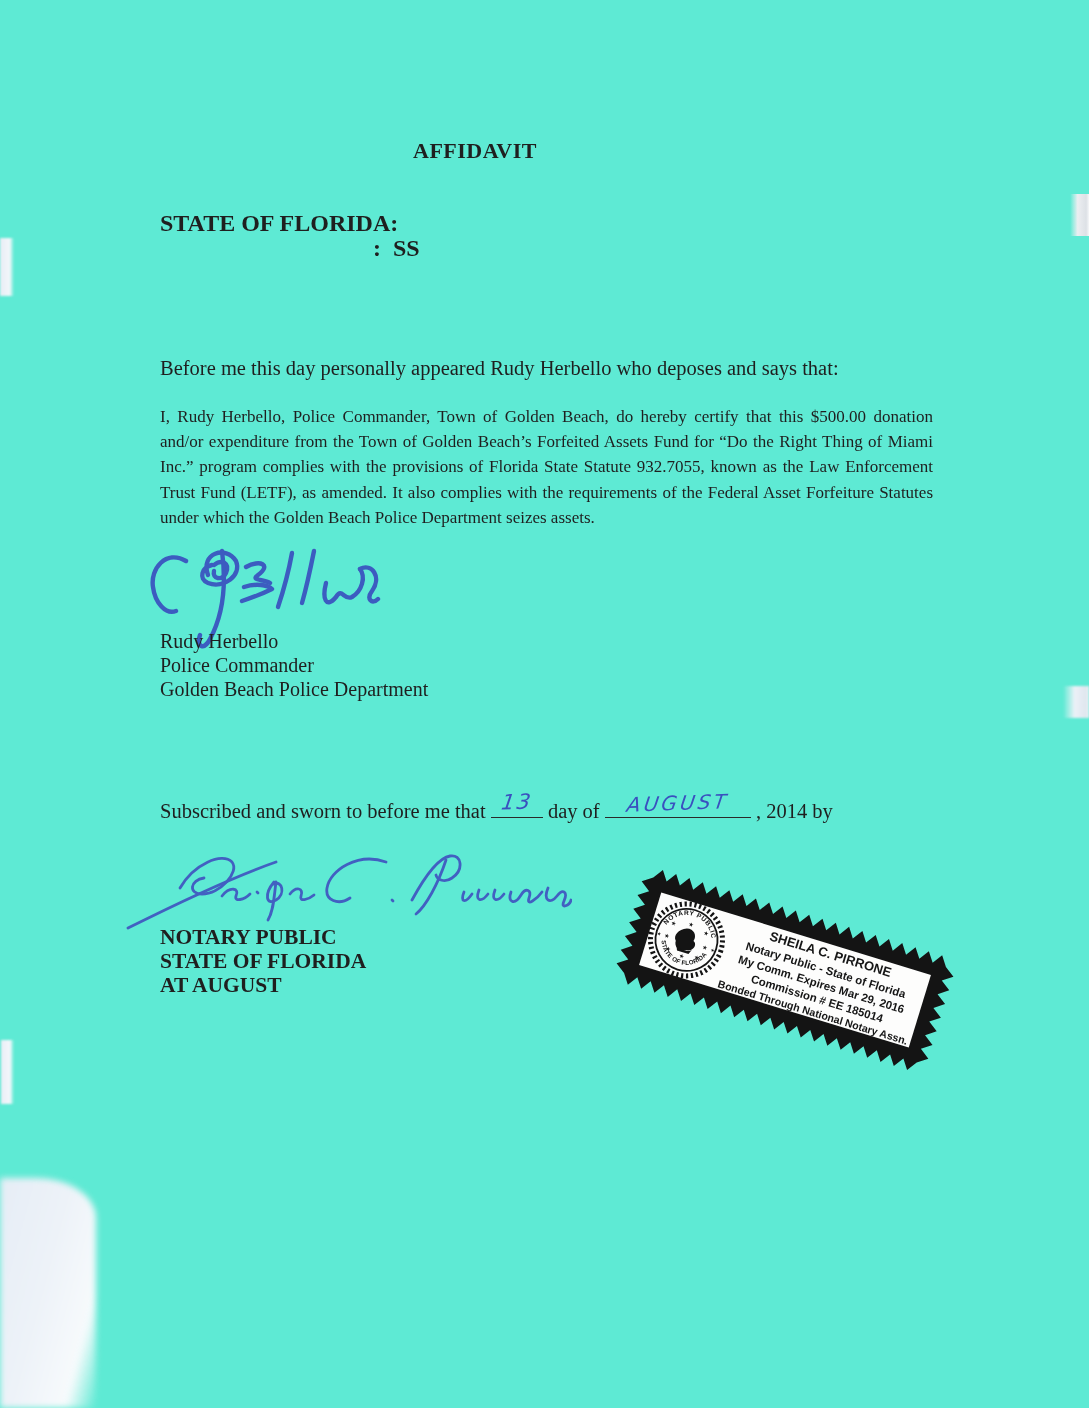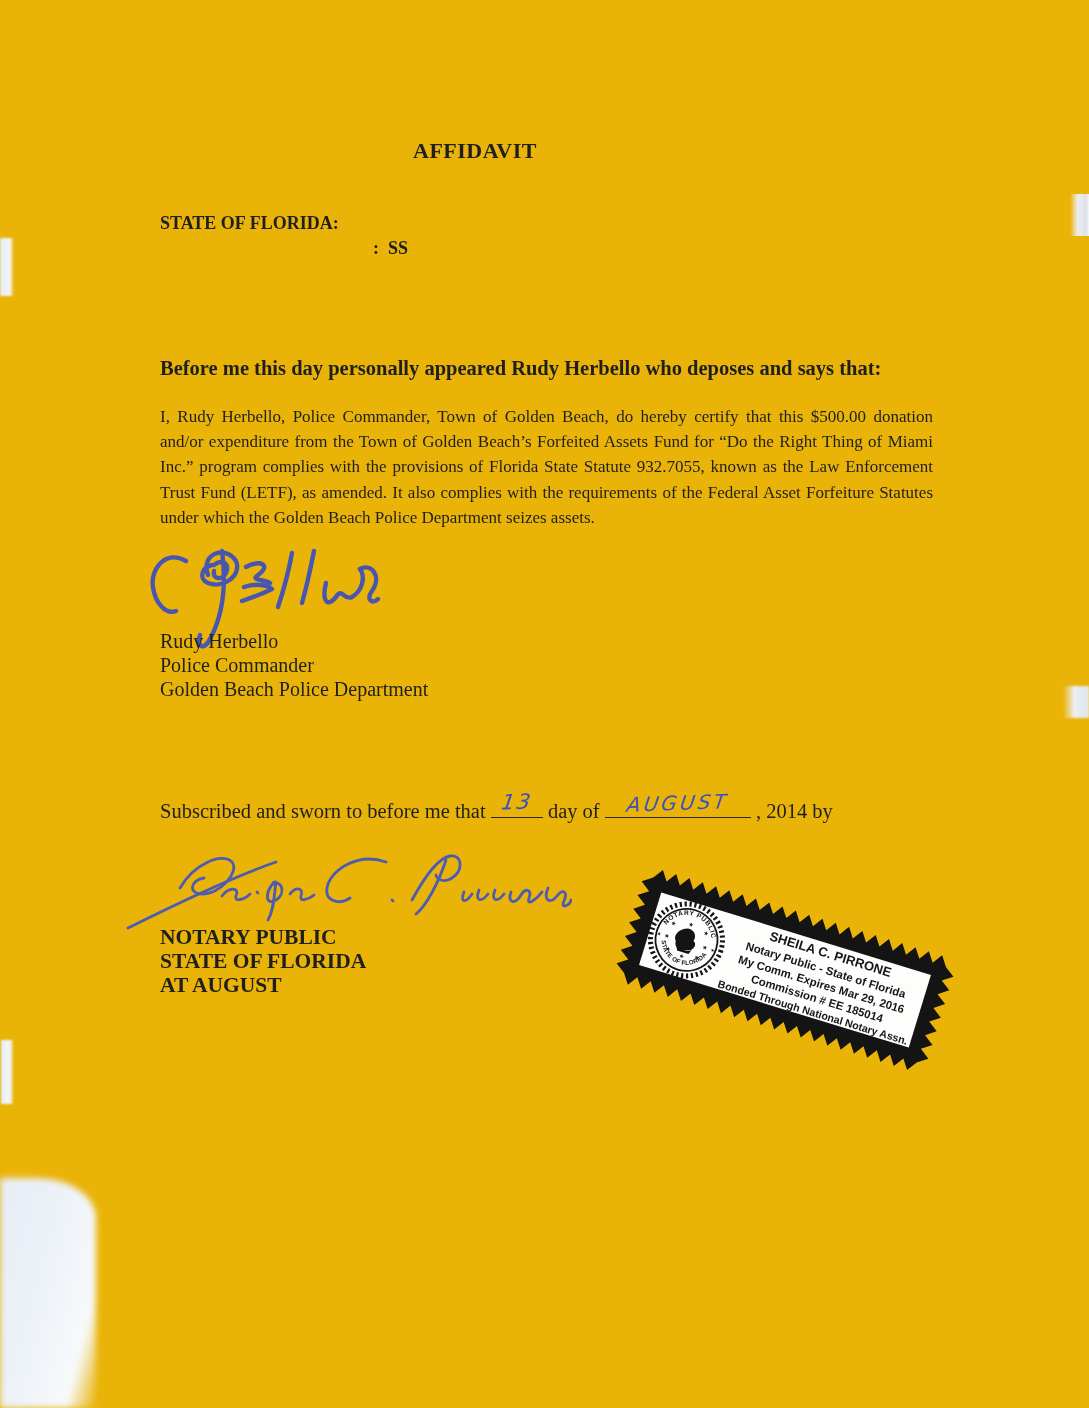--- a/index.html
+++ b/index.html
@@ -1,32 +1,32 @@
 <!DOCTYPE html>
 <html><head>
 <meta charset="utf-8">
 <style>
   html,body{margin:0;padding:0;background:#ffffff;}
   .page{
     position:relative;
     width:1089px;height:1408px;
-    background:#eab308;
+    background:#5eead4;
     overflow:hidden;
     font-family:"Liberation Serif", serif;
     color:#1f1f1f;
   }
   
   .abs{position:absolute;}
   .doc-title{
     left:413px;top:138px;
     font-size:22px;font-weight:bold;letter-spacing:.5px;
   }
-  .venue{left:160px;top:211px;font-size:18px;font-weight:bold;line-height:25px;}
+  .venue{left:160px;top:211px;font-size:24px;font-weight:bold;line-height:25px;}
   .venue .ss{white-space:pre;padding-left:213px;}
-  .intro{left:160px;top:357px;font-size:20.5px;font-weight:bold;}
+  .intro{left:160px;top:357px;font-size:20.5px;}
   .body-par{
     left:160px;top:404px;width:773px;
     font-size:17px;line-height:25.2px;text-align:justify;
   }
   .affiant-block{left:160px;top:630px;font-size:20px;line-height:23.8px;}
   .jurat{left:160px;top:798px;font-size:20.5px;line-height:27px;width:760px;}
   .blank{
     display:inline-block;position:relative;
     border-bottom:1.6px solid #2a2a2a;
     text-align:center;vertical-align:baseline;

